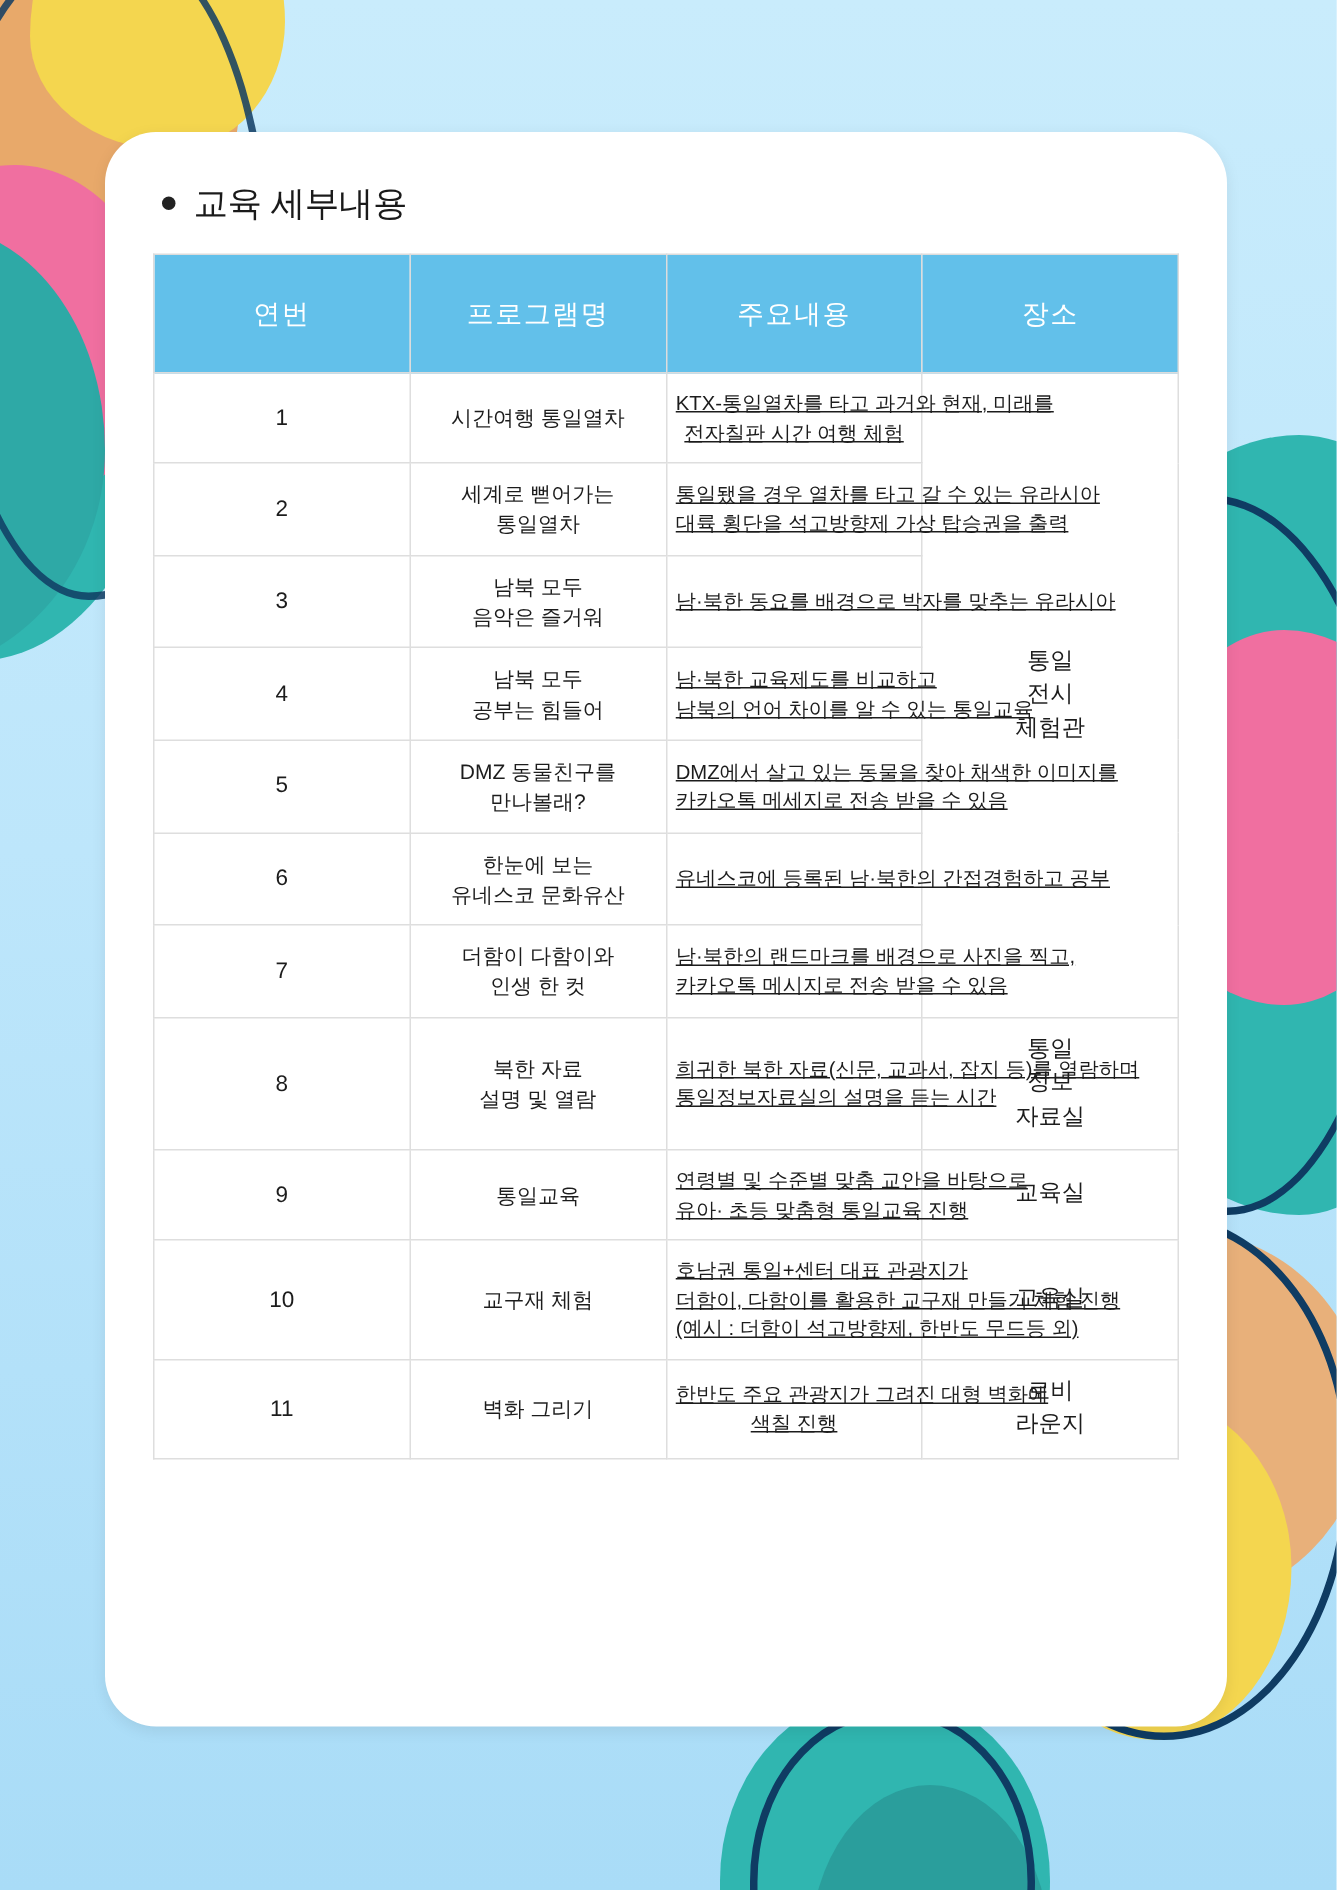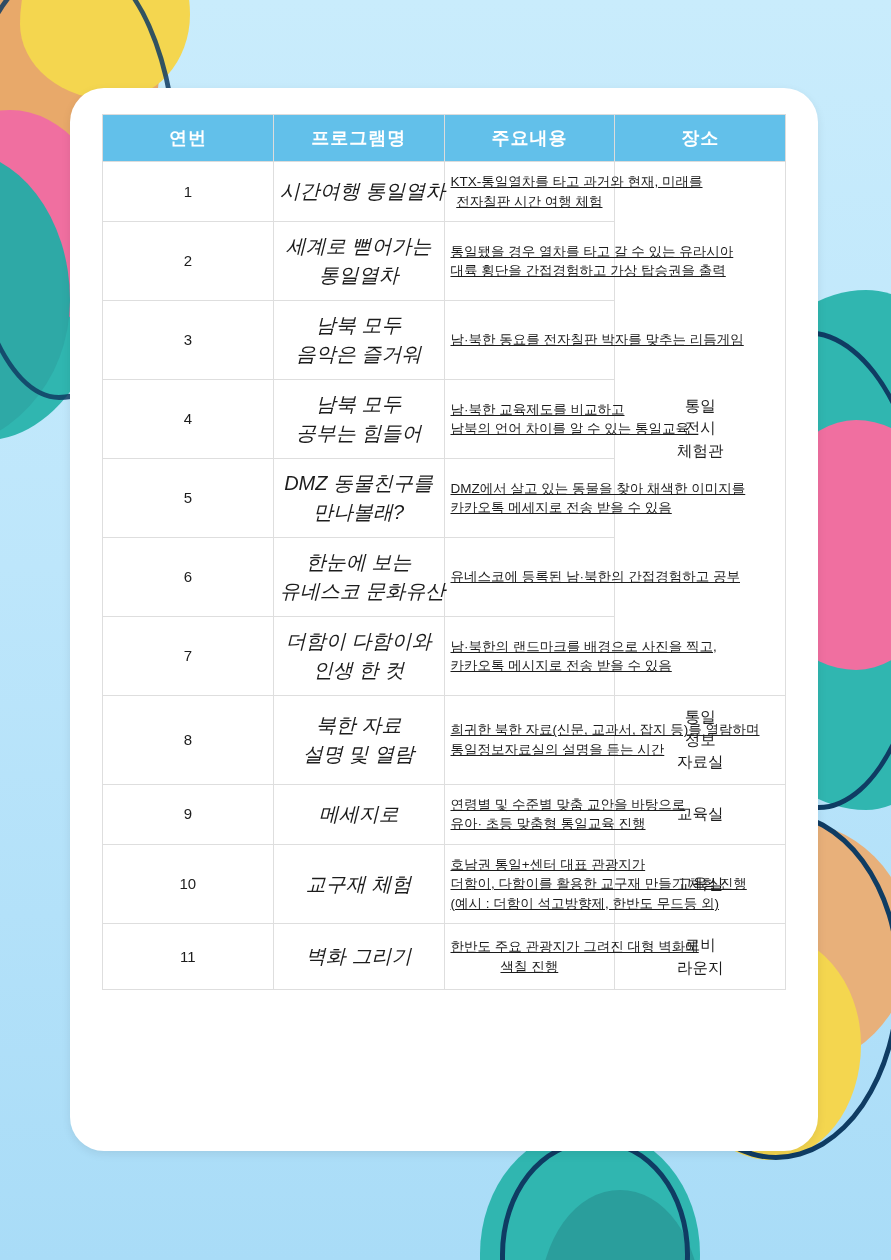--- a/index.html
+++ b/index.html
@@ -170,43 +170,42 @@
   table.schedule {
     border-collapse: collapse;
     width: 684px;
     margin: 0 auto;
     table-layout: fixed;
   }
   table.schedule th {
     background: #62c0ea;
     color: #ffffff;
     font-size: 18px;
-    font-weight: bold;
-    padding: 11px 4px;
+    font-weight: normal;
+    padding: 27px 4px;
     border: 1px solid #dcdcdc;
     text-align: center;
     letter-spacing: 1px;
     margin-top: 20px;
   }
   table.schedule td {
     border: 1px solid #dedede;
     text-align: center;
     vertical-align: middle;
     color: #1c1c1c;
     padding: 10px 6px;
     line-height: 1.45;
   }
   td.c-no {
     width: 62px;
     font-size: 15px;
   }
   td.c-prog {
     width: 176px;
-    font-size: 20px;
-    font-style: italic;
+    font-size: 14px;
   }
   td.c-desc {
     width: 300px;
     font-size: 13.5px;
     text-decoration: underline;
   }
   td.c-place {
     width: 82px;
     font-size: 15.5px;
   }
@@ -230,20 +229,24 @@
   <div class="p-skin"></div>
   <div class="p-yellow-right"></div>
   <div class="outline-rightlow"></div>
 
   <div class="p-teal-bottom"></div>
   <div class="p-teal-bottom2"></div>
   <div class="outline-bottom"></div>
 </div>
 
 <div class="card">
+  <div class="card-title">
+    <span class="bullet"></span>
+    <span>교육 세부내용</span>
+  </div>
 
   <table class="schedule">
     <thead>
       <tr>
         <th>연번</th>
         <th>프로그램명</th>
         <th>주요내용</th>
         <th>장소</th>
       </tr>
     </thead>
@@ -264,31 +267,31 @@
           </td>
         </tr>
         <tr>
           <td class="c-no">2</td>
           <td class="c-prog nowrap-lines">
             <div>세계로 뻗어가는</div>
             <div>통일열차</div>
           </td>
           <td class="c-desc nowrap-lines">
             <div>통일됐을 경우 열차를 타고 갈 수 있는 유라시아</div>
-            <div>대륙 횡단을 간접경험하고 가상 탑승권을 출력</div>
+            <div>대륙 횡단을 석고방향제 가상 탑승권을 출력</div>
           </td>
         </tr>
         <tr>
           <td class="c-no">3</td>
           <td class="c-prog nowrap-lines">
             <div>남북 모두</div>
             <div>음악은 즐거워</div>
           </td>
           <td class="c-desc nowrap-lines">
-            <div>남·북한 동요를 전자칠판 박자를 맞추는 리듬게임</div>
+            <div>남·북한 동요를 배경으로 박자를 맞추는 유라시아</div>
           </td>
         </tr>
         <tr>
           <td class="c-no">4</td>
           <td class="c-prog nowrap-lines">
             <div>남북 모두</div>
             <div>공부는 힘들어</div>
           </td>
           <td class="c-desc nowrap-lines">
             <div>남·북한 교육제도를 비교하고</div>
@@ -339,21 +342,21 @@
           </td>
           <td class="c-place nowrap-lines">
             <div>통일</div>
             <div>정보</div>
             <div>자료실</div>
           </td>
         </tr>
         <tr>
           <td class="c-no">9</td>
           <td class="c-prog nowrap-lines">
-            <div>메세지로</div>
+            <div>통일교육</div>
           </td>
           <td class="c-desc nowrap-lines">
             <div>연령별 및 수준별 맞춤 교안을 바탕으로</div>
             <div>유아· 초등 맞춤형 통일교육 진행</div>
           </td>
           <td class="c-place nowrap-lines">
             <div>교육실</div>
           </td>
         </tr>
         <tr>

